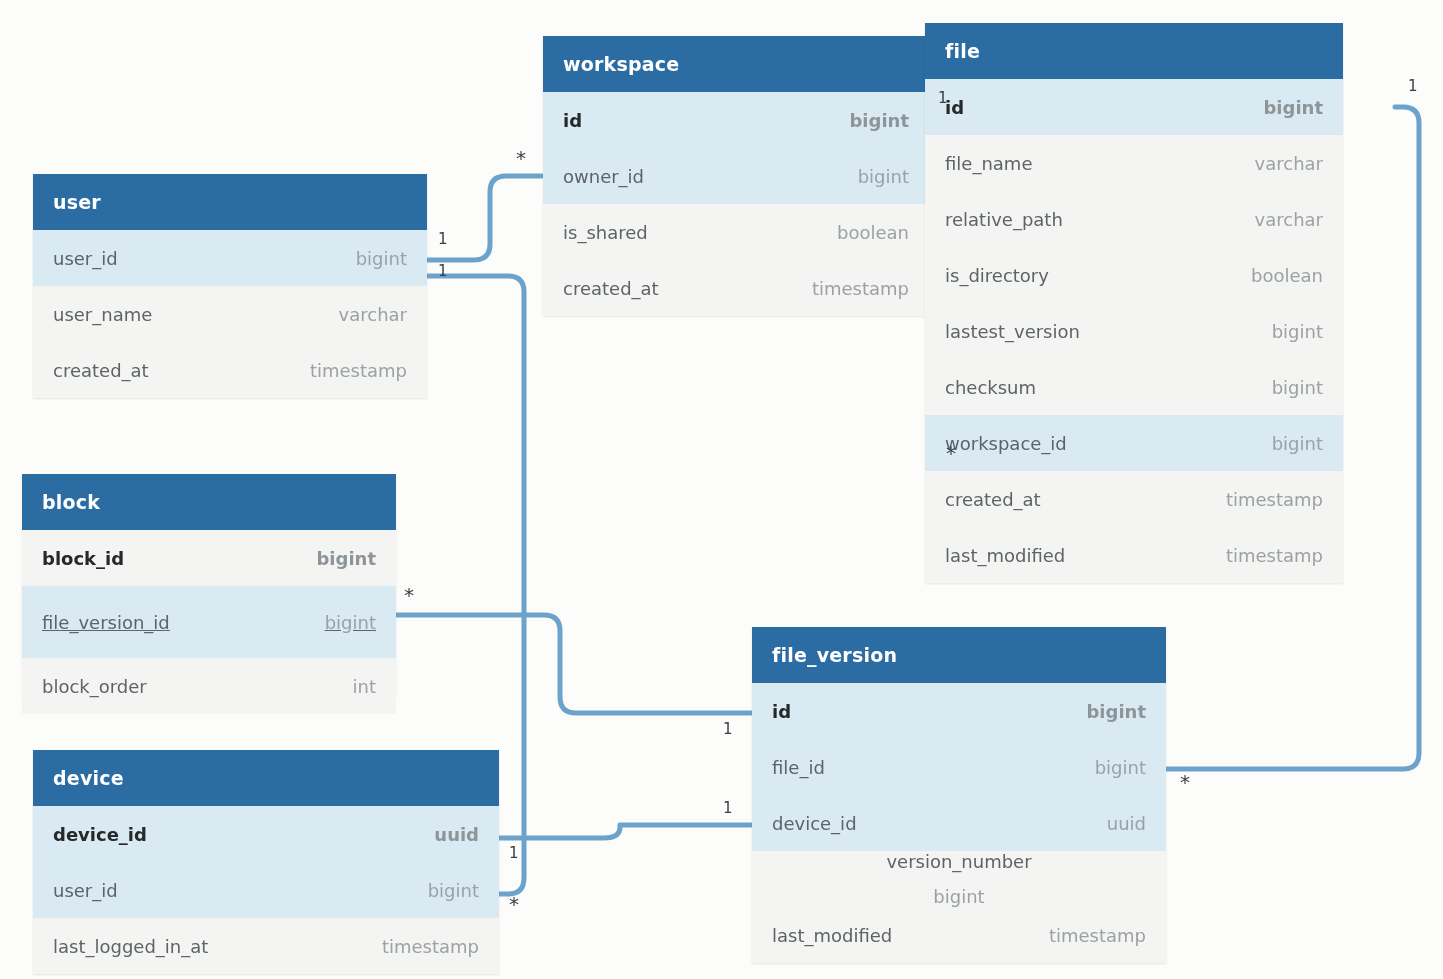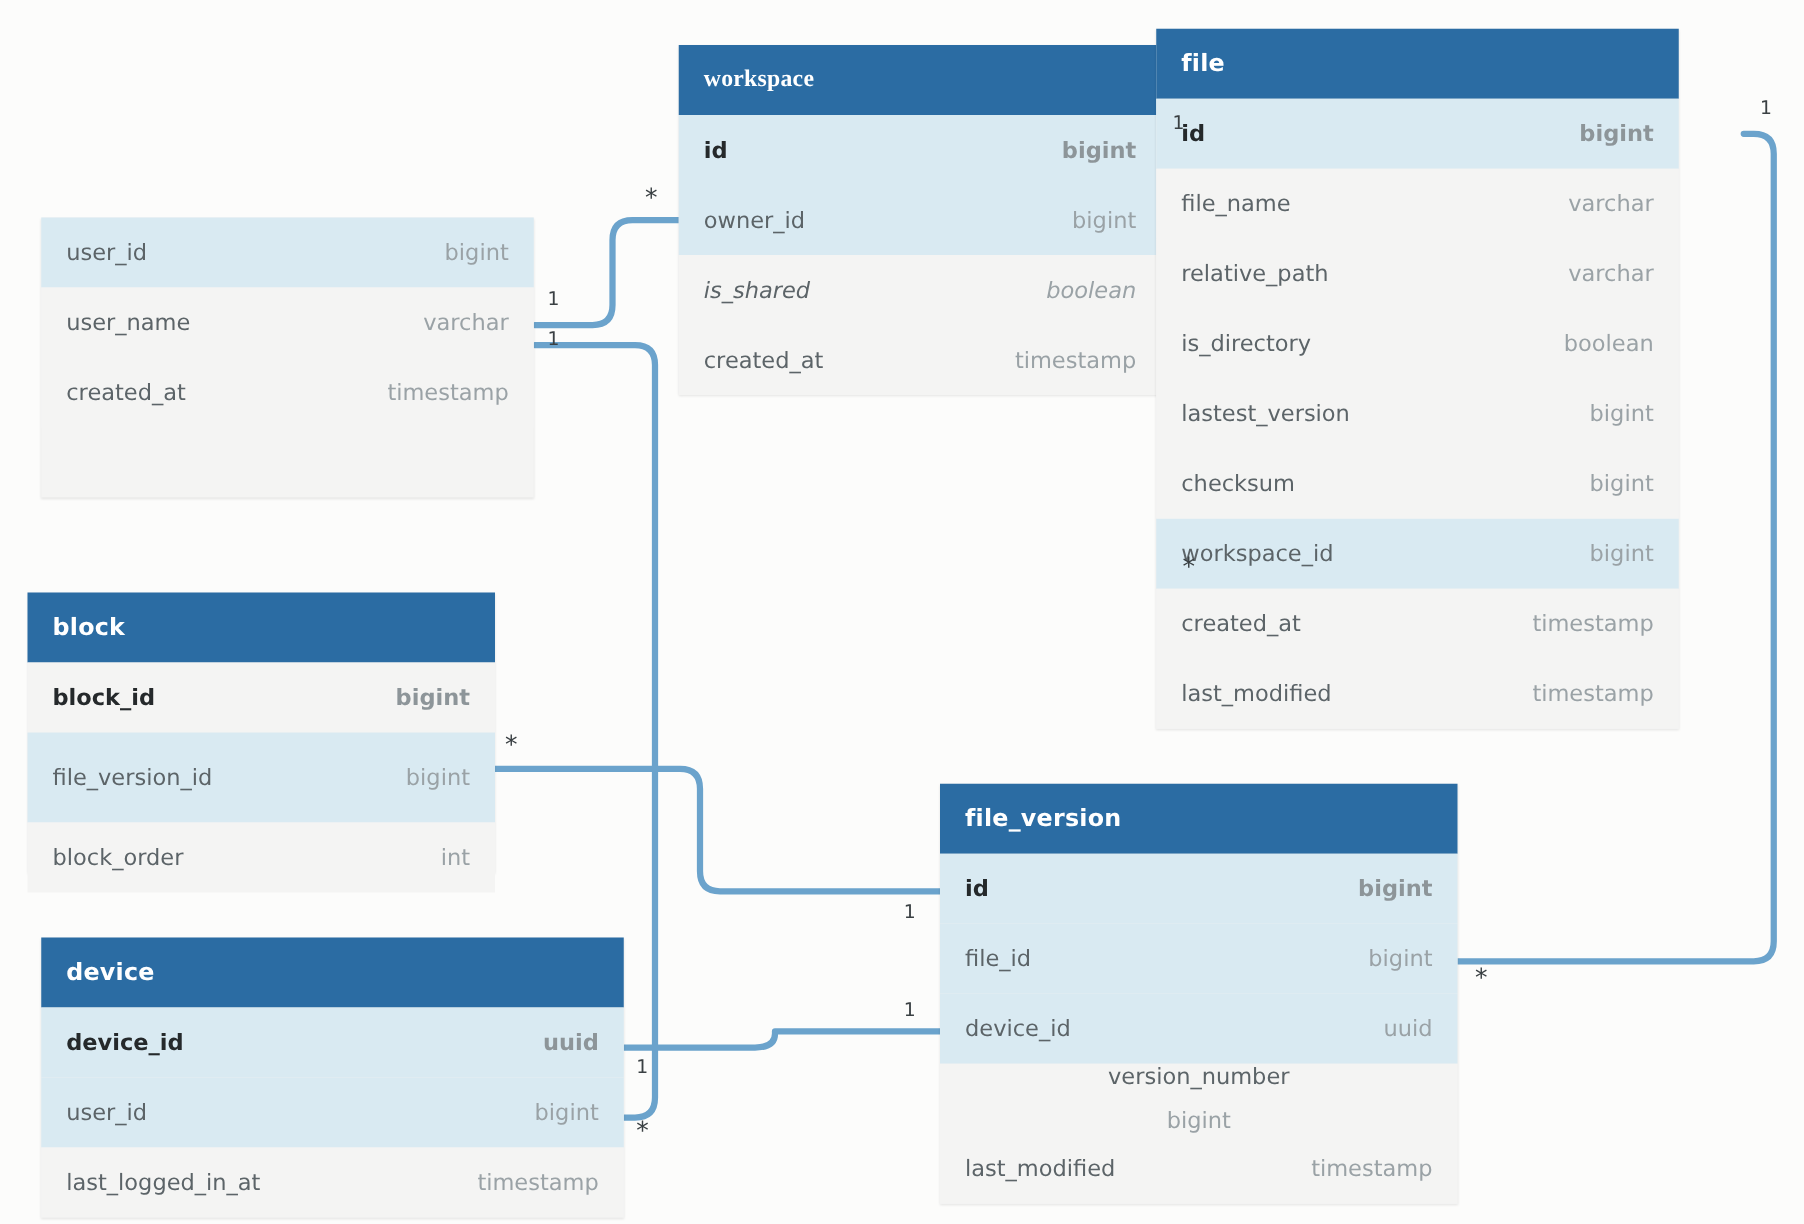--- a/index.html
+++ b/index.html
@@ -88,40 +88,41 @@
 <div id="canvas">
   <svg id="edges" viewBox="0 0 1443 979" xmlns="http://www.w3.org/2000/svg">
       <path d="M 428 260 L 474 260 Q 490 260 490 244 L 490 192 Q 490 176 506 176 L 543 176" fill="none" stroke="#6ba3cc" stroke-width="5" stroke-linecap="round" stroke-linejoin="round"></path>
       <path d="M 428 276 L 508 276 Q 524 276 524 292 L 524 878 Q 524 894 508 894 L 499 894" fill="none" stroke="#6ba3cc" stroke-width="5" stroke-linecap="round" stroke-linejoin="round"></path>
       <path d="M 929 120 L 937 120 Q 953 120 953 136 L 953 425 Q 953 441 969 441 L 977 441" fill="none" stroke="#6ba3cc" stroke-width="5" stroke-linecap="round" stroke-linejoin="round"></path>
       <path d="M 1395 107 L 1403 107 Q 1419 107 1419 123 L 1419 753 Q 1419 769 1403 769 L 1166 769" fill="none" stroke="#6ba3cc" stroke-width="5" stroke-linecap="round" stroke-linejoin="round"></path>
       <path d="M 396 615 L 544 615 Q 560 615 560 631 L 560 697 Q 560 713 576 713 L 752 713" fill="none" stroke="#6ba3cc" stroke-width="5" stroke-linecap="round" stroke-linejoin="round"></path>
       <path d="M 499 838 L 604 838 Q 620 838 620 827 L 620 825 Q 620 825 636 825 L 752 825" fill="none" stroke="#6ba3cc" stroke-width="5" stroke-linecap="round" stroke-linejoin="round"></path>
     </svg>
 <div class="entity" style="left: 33px; top: 174px; width: 394px; height: 224px;">
+      <div class="entity-header" style="height: 56px;">user</div>
       <div class="attr-row hl" style="height: 56px;">
         <span class="attr-name">user_id</span>
         <span class="attr-type">bigint</span>
       </div>
       <div class="attr-row plain" style="height: 56px;">
         <span class="attr-name">user_name</span>
         <span class="attr-type">varchar</span>
       </div>
       <div class="attr-row plain" style="height: 56px;">
         <span class="attr-name">created_at</span>
         <span class="attr-type">timestamp</span>
       </div>
     </div>
     <div class="entity" style="left: 22px; top: 474px; width: 374px; height: 224px;">
       <div class="entity-header" style="height: 56px;">block</div>
       <div class="attr-row plain pk" style="height: 56px;">
         <span class="attr-name">block_id</span>
         <span class="attr-type">bigint</span>
       </div>
-      <div class="attr-row hl" style="height: 72px;">
+      <div class="attr-row hl" style="height: 72px; text-decoration: underline;">
         <span class="attr-name">file_version_id</span>
         <span class="attr-type">bigint</span>
       </div>
       <div class="attr-row plain" style="height: 56px;">
         <span class="attr-name">block_order</span>
         <span class="attr-type">int</span>
       </div>
     </div>
     <div class="entity" style="left: 33px; top: 750px; width: 466px; height: 224px;">
       <div class="entity-header" style="height: 56px;">device</div>
@@ -132,30 +133,30 @@
       <div class="attr-row hl" style="height: 56px;">
         <span class="attr-name">user_id</span>
         <span class="attr-type">bigint</span>
       </div>
       <div class="attr-row plain" style="height: 56px; text-align: right;">
         <span class="attr-name">last_logged_in_at</span>
         <span class="attr-type">timestamp</span>
       </div>
     </div>
     <div class="entity" style="left: 543px; top: 36px; width: 386px; height: 280px;">
-      <div class="entity-header" style="height: 56px; font-family: Liberation Serif, serif;">workspace</div>
+      <div class="entity-header" style="height: 56px;">workspace</div>
       <div class="attr-row hl pk" style="height: 56px;">
         <span class="attr-name">id</span>
         <span class="attr-type">bigint</span>
       </div>
       <div class="attr-row hl" style="height: 56px;">
         <span class="attr-name">owner_id</span>
         <span class="attr-type">bigint</span>
       </div>
-      <div class="attr-row plain" style="height: 56px; font-style: italic;">
+      <div class="attr-row plain" style="height: 56px;">
         <span class="attr-name">is_shared</span>
         <span class="attr-type">boolean</span>
       </div>
       <div class="attr-row plain" style="height: 56px;">
         <span class="attr-name">created_at</span>
         <span class="attr-type">timestamp</span>
       </div>
     </div>
     <div class="entity" style="left: 925px; top: 23px; width: 418px; height: 560px; text-align: right;">
       <div class="entity-header" style="height: 56px;">file</div>

